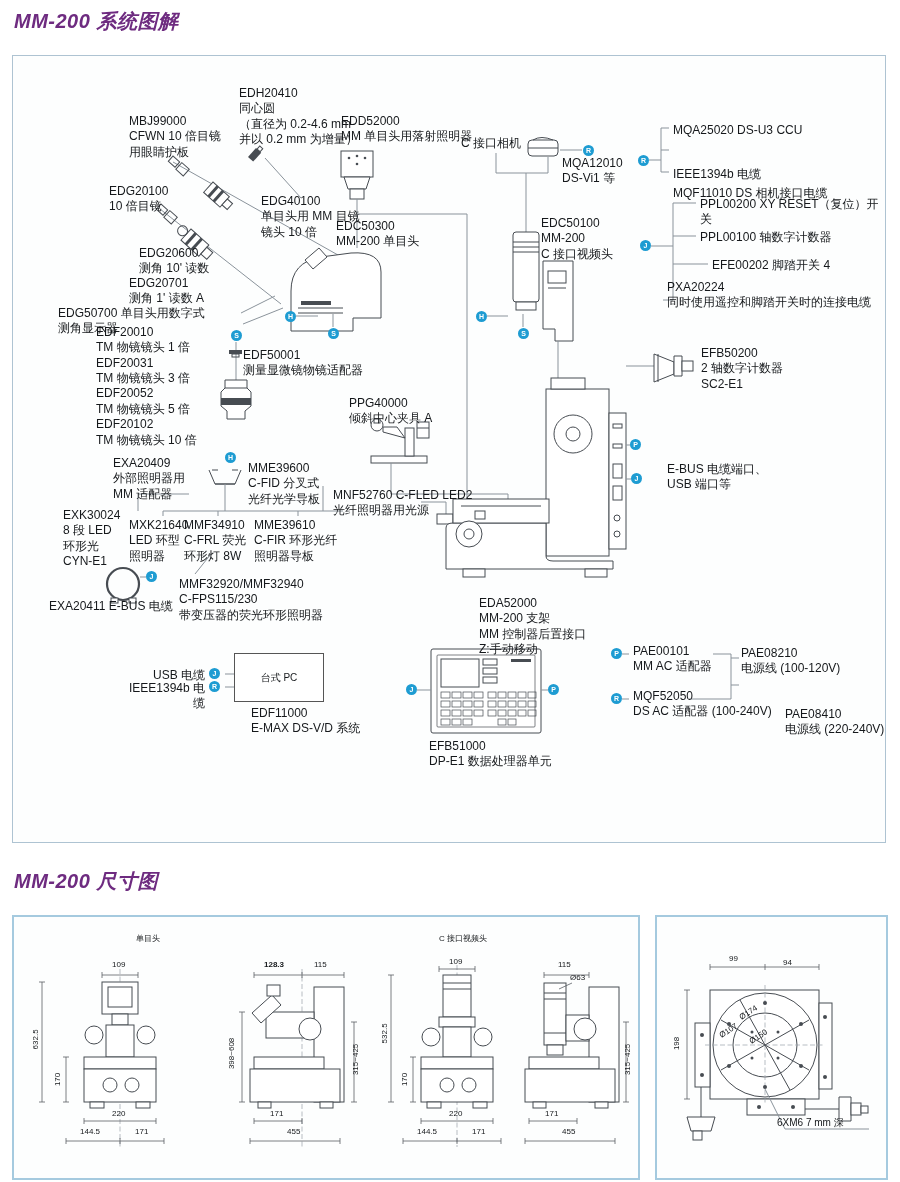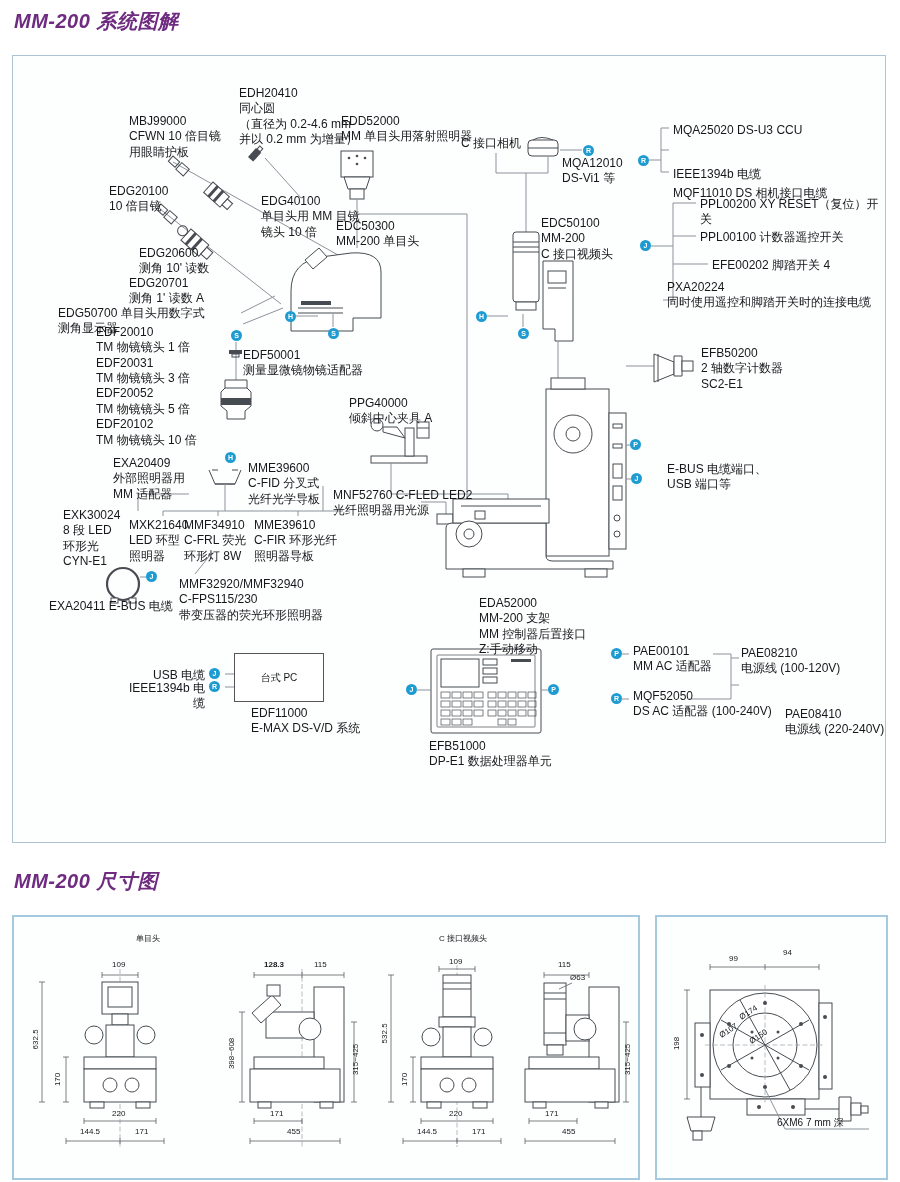--- a/index.html
+++ b/index.html
@@ -267,21 +267,21 @@
 10 倍目镜</div>
     <div class="lbl" style="left:248px;top:138px;">EDG40100
 单目头用 MM 目镜
 镜头 10 倍</div>
     <div class="lbl" style="left:323px;top:163px;">EDC50300
 MM-200 单目头</div>
     <div class="lbl" style="left:528px;top:160px;">EDC50100
 MM-200
 C 接口视频头</div>
     <div class="lbl" style="left:687px;top:141px;">PPL00200 XY RESET（复位）开关</div>
-    <div class="lbl" style="left:687px;top:174px;">PPL00100 计数器遥控开关</div>
+    <div class="lbl" style="left:687px;top:174px;">PPL00100 轴数字计数器</div>
     <div class="lbl" style="left:699px;top:202px;">EFE00202 脚踏开关 4</div>
     <div class="lbl" style="left:654px;top:224px;">PXA20224
 同时使用遥控和脚踏开关时的连接电缆</div>
     <div class="lbl" style="left:126px;top:190px;">EDG20600
 测角 10' 读数</div>
     <div class="lbl" style="left:116px;top:220px;">EDG20701
 测角 1' 读数 A</div>
     <div class="lbl" style="left:45px;top:250px;">EDG50700 单目头用数字式
 测角显示器</div>
     <div class="lbl" style="left:83px;top:269px;">EDF20010
@@ -499,20 +499,20 @@
         <line x1="148" y1="192" x2="182" y2="192"></line>
         <path class="dvf" d="M182,180 h12 v24 h-12 Z"></path>
           <rect class="dvf" x="194" y="186" width="10" height="12"></rect>
           <rect class="dvf" x="204" y="189" width="7" height="7"></rect>
         <line class="ln" x1="108" y1="172" x2="128" y2="212"></line>
           <line class="ln" x1="128" y1="212" x2="212" y2="212"></line>
       </g>
       <path class="dm" d="M53,50 H108 M108,50 H162 M53,47 V53 M108,47 V53 M162,47 V53 M30,73 V182 M27,73 H33 M27,182 H33"></path>
     </svg>
     <div class="dim" style="left:72px;top:38px;">99</div>
-    <div class="dim" style="left:126px;top:32px;">94</div>
+    <div class="dim" style="left:126px;top:42px;">94</div>
     <div class="dim vdim" style="left:14px;top:122px;">198</div>
     <div class="dim diag" style="left:62px;top:110px;">Ø107</div>
     <div class="dim diag" style="left:82px;top:92px;">Ø174</div>
     <div class="dim diag" style="left:92px;top:116px;">Ø150</div>
     <div class="dim" style="left:120px;top:200px;font-size:10px;">6XM6 7 mm 深</div>
   </div>
 </div>
 
 </body></html>

